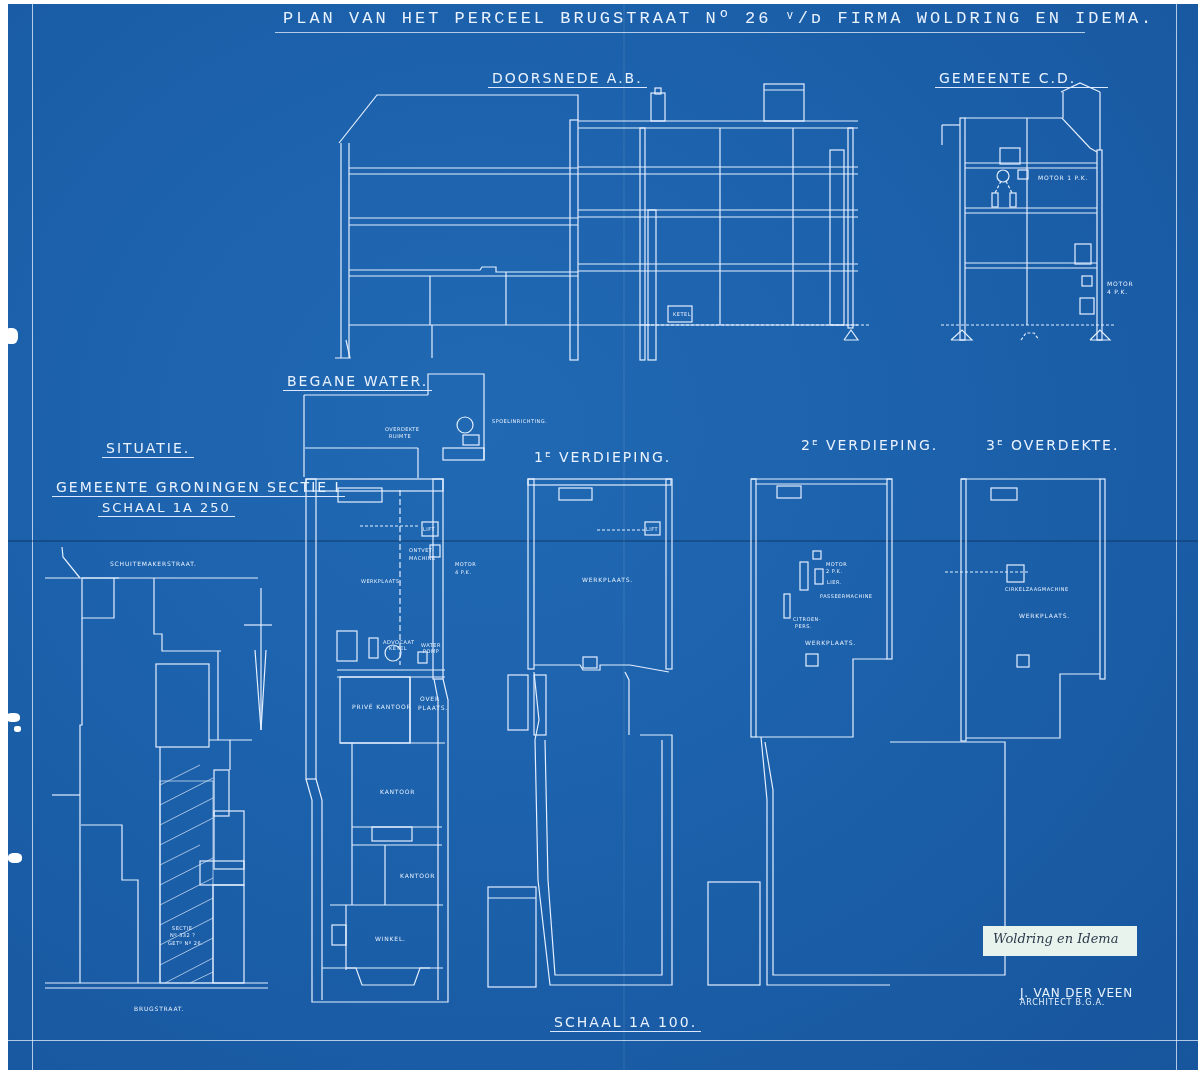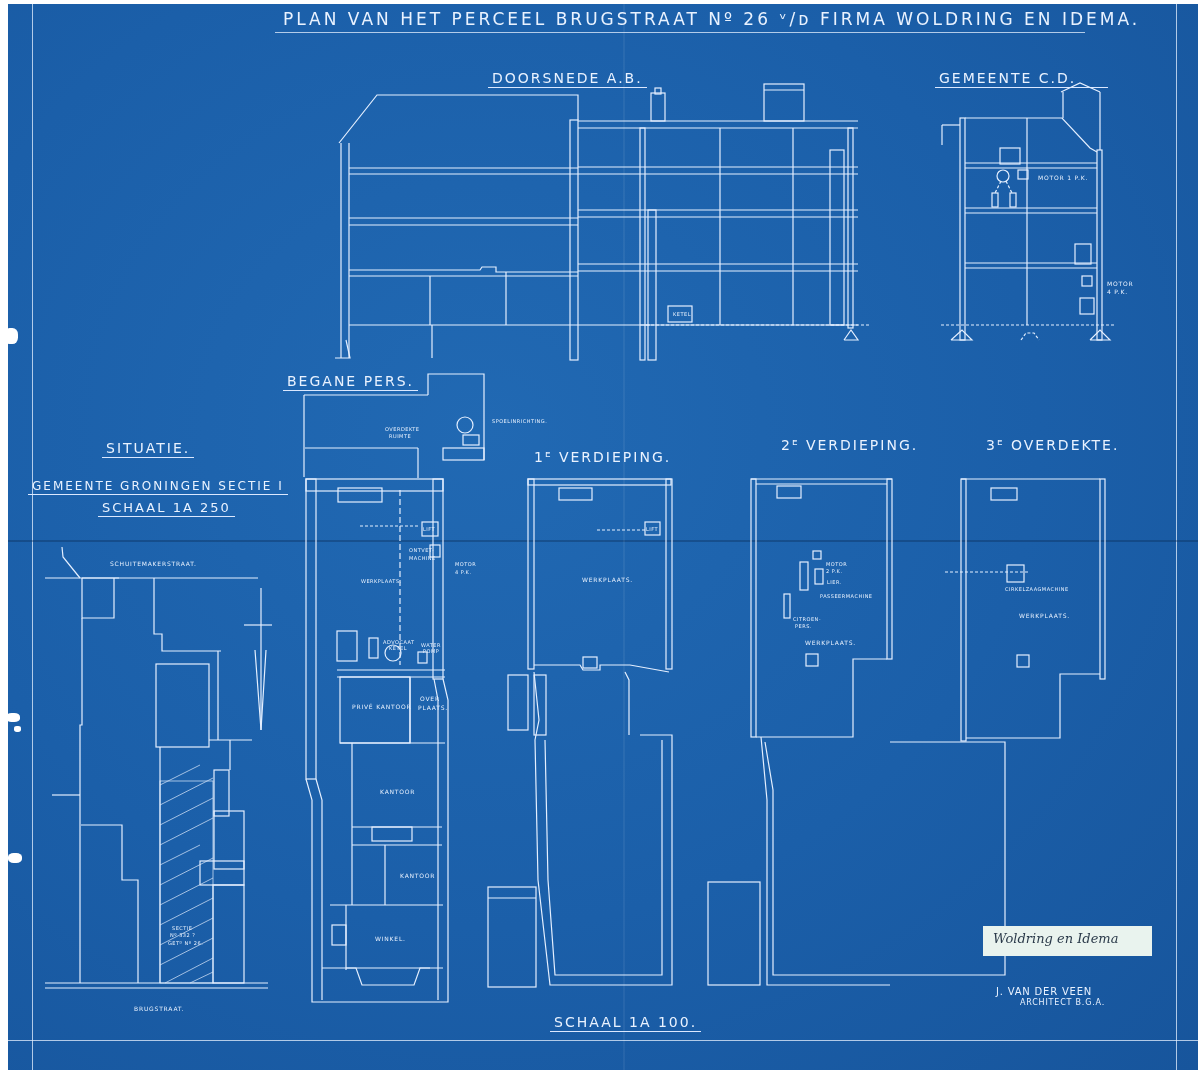--- a/index.html
+++ b/index.html
@@ -7,26 +7,26 @@
          font-family:"DejaVu Sans", sans-serif; }
   .sheet { position:absolute; left:8px; top:4px; width:1190px; height:1066px;
            background:#1a5ea8;
            background-image: radial-gradient(ellipse at 40% 40%, #2169b3 0%, #1b5fa9 55%, #17559c 100%); }
   .fold-h { position:absolute; left:0; right:0; height:2px; background:rgba(10,40,80,0.35); }
   .fold-v { position:absolute; top:0; bottom:0; width:2px; background:rgba(255,255,255,0.06); }
   .border-v { position:absolute; top:0; bottom:0; width:1px; background:rgba(230,240,255,0.75); }
   .border-h { position:absolute; left:0; right:0; height:1px; background:rgba(230,240,255,0.75); }
   .lbl { position:absolute; color:#e9f2ff; letter-spacing:2px; white-space:nowrap;
          font-family:"DejaVu Sans", sans-serif; }
-  .title { font-size:17px; letter-spacing:3px; }
+  .title { font-size:17px; letter-spacing:3px;font-family:Liberation Mono, monospace; }
   .heading { font-size:14px; letter-spacing:2px; border-bottom:1px solid #dbe8ff; padding:0 4px 1px; }
   .small { font-size:6px; letter-spacing:0.8px; }
   .tiny { font-size:5px; letter-spacing:0.5px; }
   svg { position:absolute; left:0; top:0; }
-  .signature { position:absolute; left:983px; top:926px; width:169px; height:30px;
+  .signature { position:absolute; left:983px; top:926px; width:154px; height:30px;
                background:#e9f3ee; }
   .tear { position:absolute; background:#ffffff; border-radius:40%; }
 </style>
 </head>
 <body>
 
 <div class="sheet">
   <div class="border-v" style="left:24px"></div>
   <div class="border-v" style="left:1168px"></div>
   <div class="border-h" style="top:1036px"></div>
@@ -256,29 +256,29 @@
     </g>
   </g>
 </svg>
 
 <div class="lbl tiny" style="left:673px;top:311px">KETEL</div>
 <div class="lbl small" style="left:1038px;top:174px">MOTOR 1 P.K.</div>
 <div class="lbl small" style="left:1107px;top:280px">MOTOR</div>
 <div class="lbl small" style="left:1107px;top:288px">4 P.K.</div>
 
 <div class="lbl heading" style="left:102px;top:440px">SITUATIE.</div>
-<div class="lbl heading" style="left:28px;top:479px;font-size:12px">GEMEENTE GRONINGEN SECTIE I</div>
+<div class="lbl heading" style="left:52px;top:479px;font-size:14px">GEMEENTE GRONINGEN SECTIE I</div>
 <div class="lbl heading" style="left:98px;top:500px;font-size:13px">SCHAAL 1A 250</div>
 <div class="lbl small" style="left:110px;top:560px">SCHUITEMAKERSTRAAT.</div>
 <div class="lbl small" style="left:134px;top:1005px">BRUGSTRAAT.</div>
 <div class="lbl tiny" style="left:172px;top:925px">SECTIE</div>
 <div class="lbl tiny" style="left:170px;top:932px">Nº 332 ?</div>
 <div class="lbl tiny" style="left:168px;top:940px">GETᴰ Nº 26.</div>
 
-<div class="lbl heading" style="left:283px;top:373px">BEGANE PERS.</div>
+<div class="lbl heading" style="left:283px;top:373px">BEGANE WATER.</div>
 <div class="lbl tiny" style="left:385px;top:426px">OVERDEKTE</div>
 <div class="lbl tiny" style="left:389px;top:433px">RUIMTE</div>
 <div class="lbl tiny" style="left:492px;top:418px">SPOELINRICHTING.</div>
 <div class="lbl tiny" style="left:423px;top:526px">LIFT</div>
 <div class="lbl tiny" style="left:409px;top:547px">ONTVET-</div>
 <div class="lbl tiny" style="left:409px;top:555px">MACHINE</div>
 <div class="lbl tiny" style="left:455px;top:561px">MOTOR</div>
 <div class="lbl tiny" style="left:455px;top:569px">4 P.K.</div>
 <div class="lbl tiny" style="left:361px;top:578px">WERKPLAATS.</div>
 <div class="lbl tiny" style="left:383px;top:639px">ADVOCAAT</div>
@@ -289,32 +289,32 @@
 <div class="lbl small" style="left:420px;top:695px">OVER</div>
 <div class="lbl small" style="left:418px;top:704px">PLAATS.</div>
 <div class="lbl small" style="left:380px;top:788px">KANTOOR</div>
 <div class="lbl small" style="left:400px;top:872px">KANTOOR</div>
 <div class="lbl small" style="left:375px;top:935px">WINKEL.</div>
 
 <div class="lbl heading" style="left:530px;top:449px;border-bottom:none">1ᴱ VERDIEPING.</div>
 <div class="lbl tiny" style="left:646px;top:526px">LIFT</div>
 <div class="lbl small" style="left:582px;top:576px">WERKPLAATS.</div>
 
-<div class="lbl heading" style="left:777px;top:437px;border-bottom:none">2ᴱ VERDIEPING.</div>
+<div class="lbl heading" style="left:797px;top:437px;border-bottom:none">2ᴱ VERDIEPING.</div>
 <div class="lbl tiny" style="left:826px;top:561px">MOTOR</div>
 <div class="lbl tiny" style="left:826px;top:568px">2 P.K.</div>
 <div class="lbl tiny" style="left:827px;top:579px">LIER.</div>
 <div class="lbl tiny" style="left:820px;top:593px">PASSEERMACHINE</div>
 <div class="lbl tiny" style="left:793px;top:616px">CITROEN-</div>
 <div class="lbl tiny" style="left:795px;top:623px">PERS.</div>
 <div class="lbl small" style="left:805px;top:639px">WERKPLAATS.</div>
 
 <div class="lbl heading" style="left:982px;top:437px;border-bottom:none">3ᴱ OVERDEKTE.</div>
 <div class="lbl tiny" style="left:1005px;top:586px">CIRKELZAAGMACHINE</div>
 <div class="lbl small" style="left:1019px;top:612px">WERKPLAATS.</div>
 
 <div class="lbl heading" style="left:550px;top:1014px">SCHAAL 1A 100.</div>
 
 <div class="signature">
   <span style="position:absolute;left:10px;top:5px;font-family:'DejaVu Serif',serif;font-style:italic;font-size:13px;color:#2b3a4a;letter-spacing:0">Woldring en Idema</span>
 </div>
-<div class="lbl small" style="left:996px;top:986px;font-size:10px">J. VAN DER VEEN</div>
+<div class="lbl small" style="left:1020px;top:986px;font-size:12px">J. VAN DER VEEN</div>
 <div class="lbl small" style="left:1020px;top:998px;font-size:8px">ARCHITECT B.G.A.</div>
 
 </body></html>

